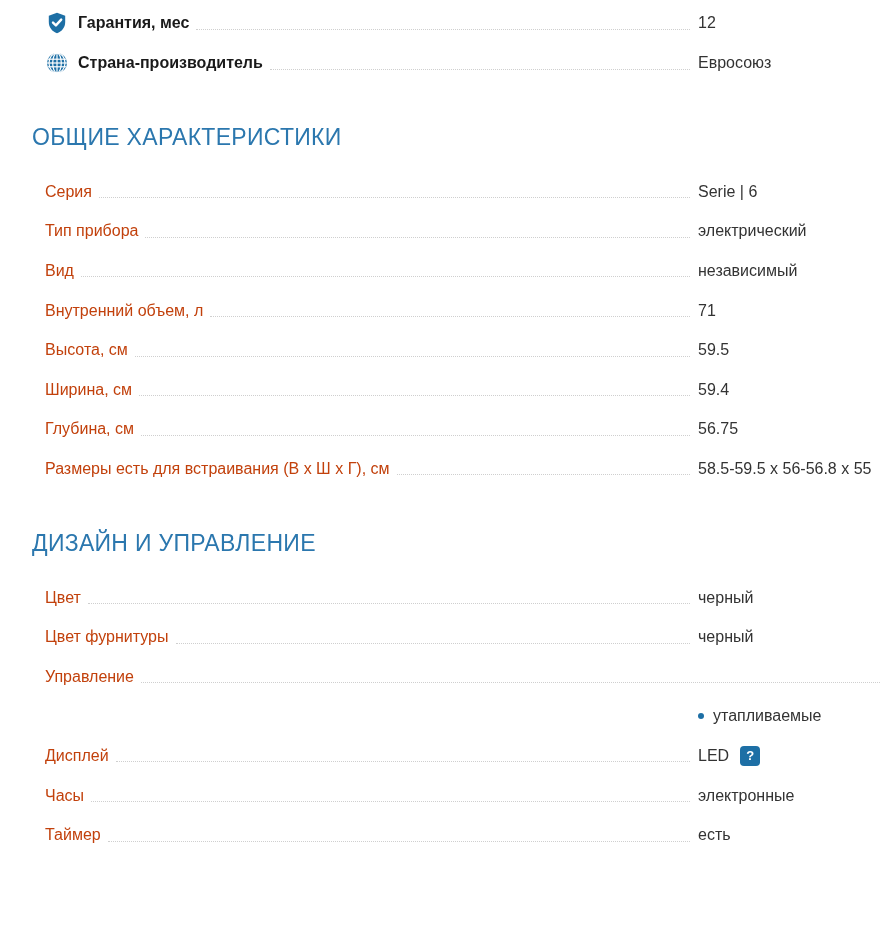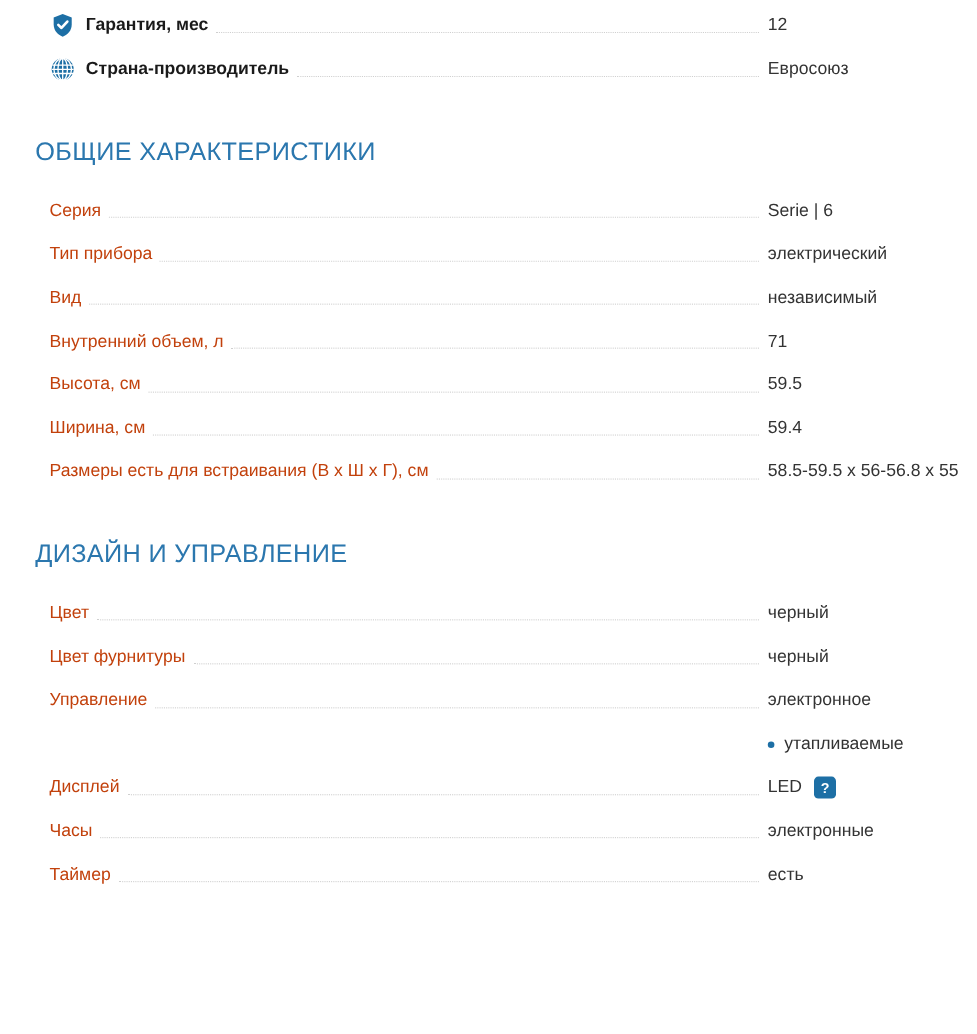--- a/index.html
+++ b/index.html
@@ -149,41 +149,45 @@
     <span class="label">Высота, см</span>
     <span class="dots"></span>
     <span class="value">59.5</span>
   </div>
   <div class="spec-row">
     <span class="label">Ширина, см</span>
     <span class="dots"></span>
     <span class="value">59.4</span>
   </div>
   <div class="spec-row">
+    <span class="label">Глубина, см</span>
+    <span class="dots"></span>
+    <span class="value">56.75</span>
+  </div>
+  <div class="spec-row">
     <span class="label">Размеры есть для встраивания (В х Ш х Г), см</span>
     <span class="dots"></span>
     <span class="value">58.5-59.5 x 56-56.8 x 55</span>
   </div>
 
   <h2 class="section-title">ДИЗАЙН И УПРАВЛЕНИЕ</h2>
 
   <div class="spec-row">
     <span class="label">Цвет</span>
     <span class="dots"></span>
     <span class="value">черный</span>
   </div>
   <div class="spec-row">
     <span class="label">Цвет фурнитуры</span>
     <span class="dots"></span>
     <span class="value">черный</span>
   </div>
   <div class="spec-row">
     <span class="label">Управление</span>
     <span class="dots"></span>
-    <span class="value">электронное</span>
   </div>
 
   <div class="spec-row value-only">
     <span class="value">
       <span class="bullet-dot"></span>
       <span>утапливаемые</span>
     </span>
   </div>
 
   <div class="spec-row">

